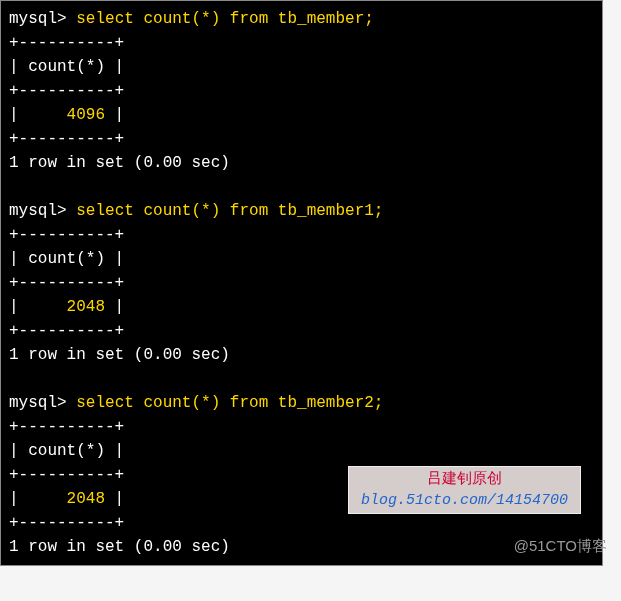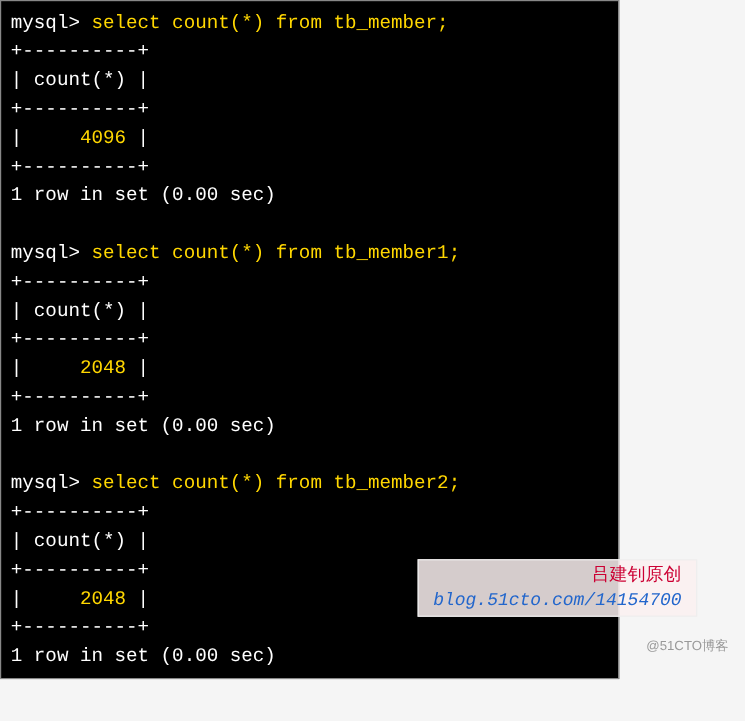--- a/index.html
+++ b/index.html
@@ -11,49 +11,49 @@
       position: relative;
     }
     .terminal {
       background: #000;
       color: #fff;
       font-family: "Courier New", Consolas, monospace;
       font-size: 16px;
       line-height: 1.5;
       padding: 6px 8px;
       white-space: pre;
-      width: 516px;
+      width: 603px;
       box-sizing: border-box;
       border: 1px solid #888;
     }
     .prompt { color: #fff; }
     .sql { color: #ffd700; }
     .border { color: #fff; }
     .val { color: #ffd700; }
     .status { color: #fff; }
     .watermark1 {
       position: absolute;
       right: 40px;
       bottom: 52px;
       background: rgba(250,240,240,0.85);
       border: 1px solid #eee;
       padding: 2px 12px;
       font-family: SimSun, "Courier New", monospace;
       font-size: 15px;
       text-align: center;
       line-height: 1.4;
     }
-    .wm-title { color: #cc0033; text-align: right; }
+    .wm-title { color: #cc0033; }
     .wm-url { color: #2266cc; font-style: italic; }
     .footer-credit {
       position: absolute;
       right: 14px;
-      bottom: 20px;
+      bottom: 10px;
       color: #999;
-      font-size: 11px;
+      font-size: 15px;
     }
   </style>
 </head>
 <body>
 
 <div class="terminal"><span><span class="prompt">mysql&gt; </span><span class="sql">select count(*) from tb_member;</span>
 <span class="border">+----------+</span>
 <span class="border">| count(*) |</span>
 <span class="border">+----------+</span>
 <span class="border">|     </span><span class="val">4096</span><span class="border"> |</span>

